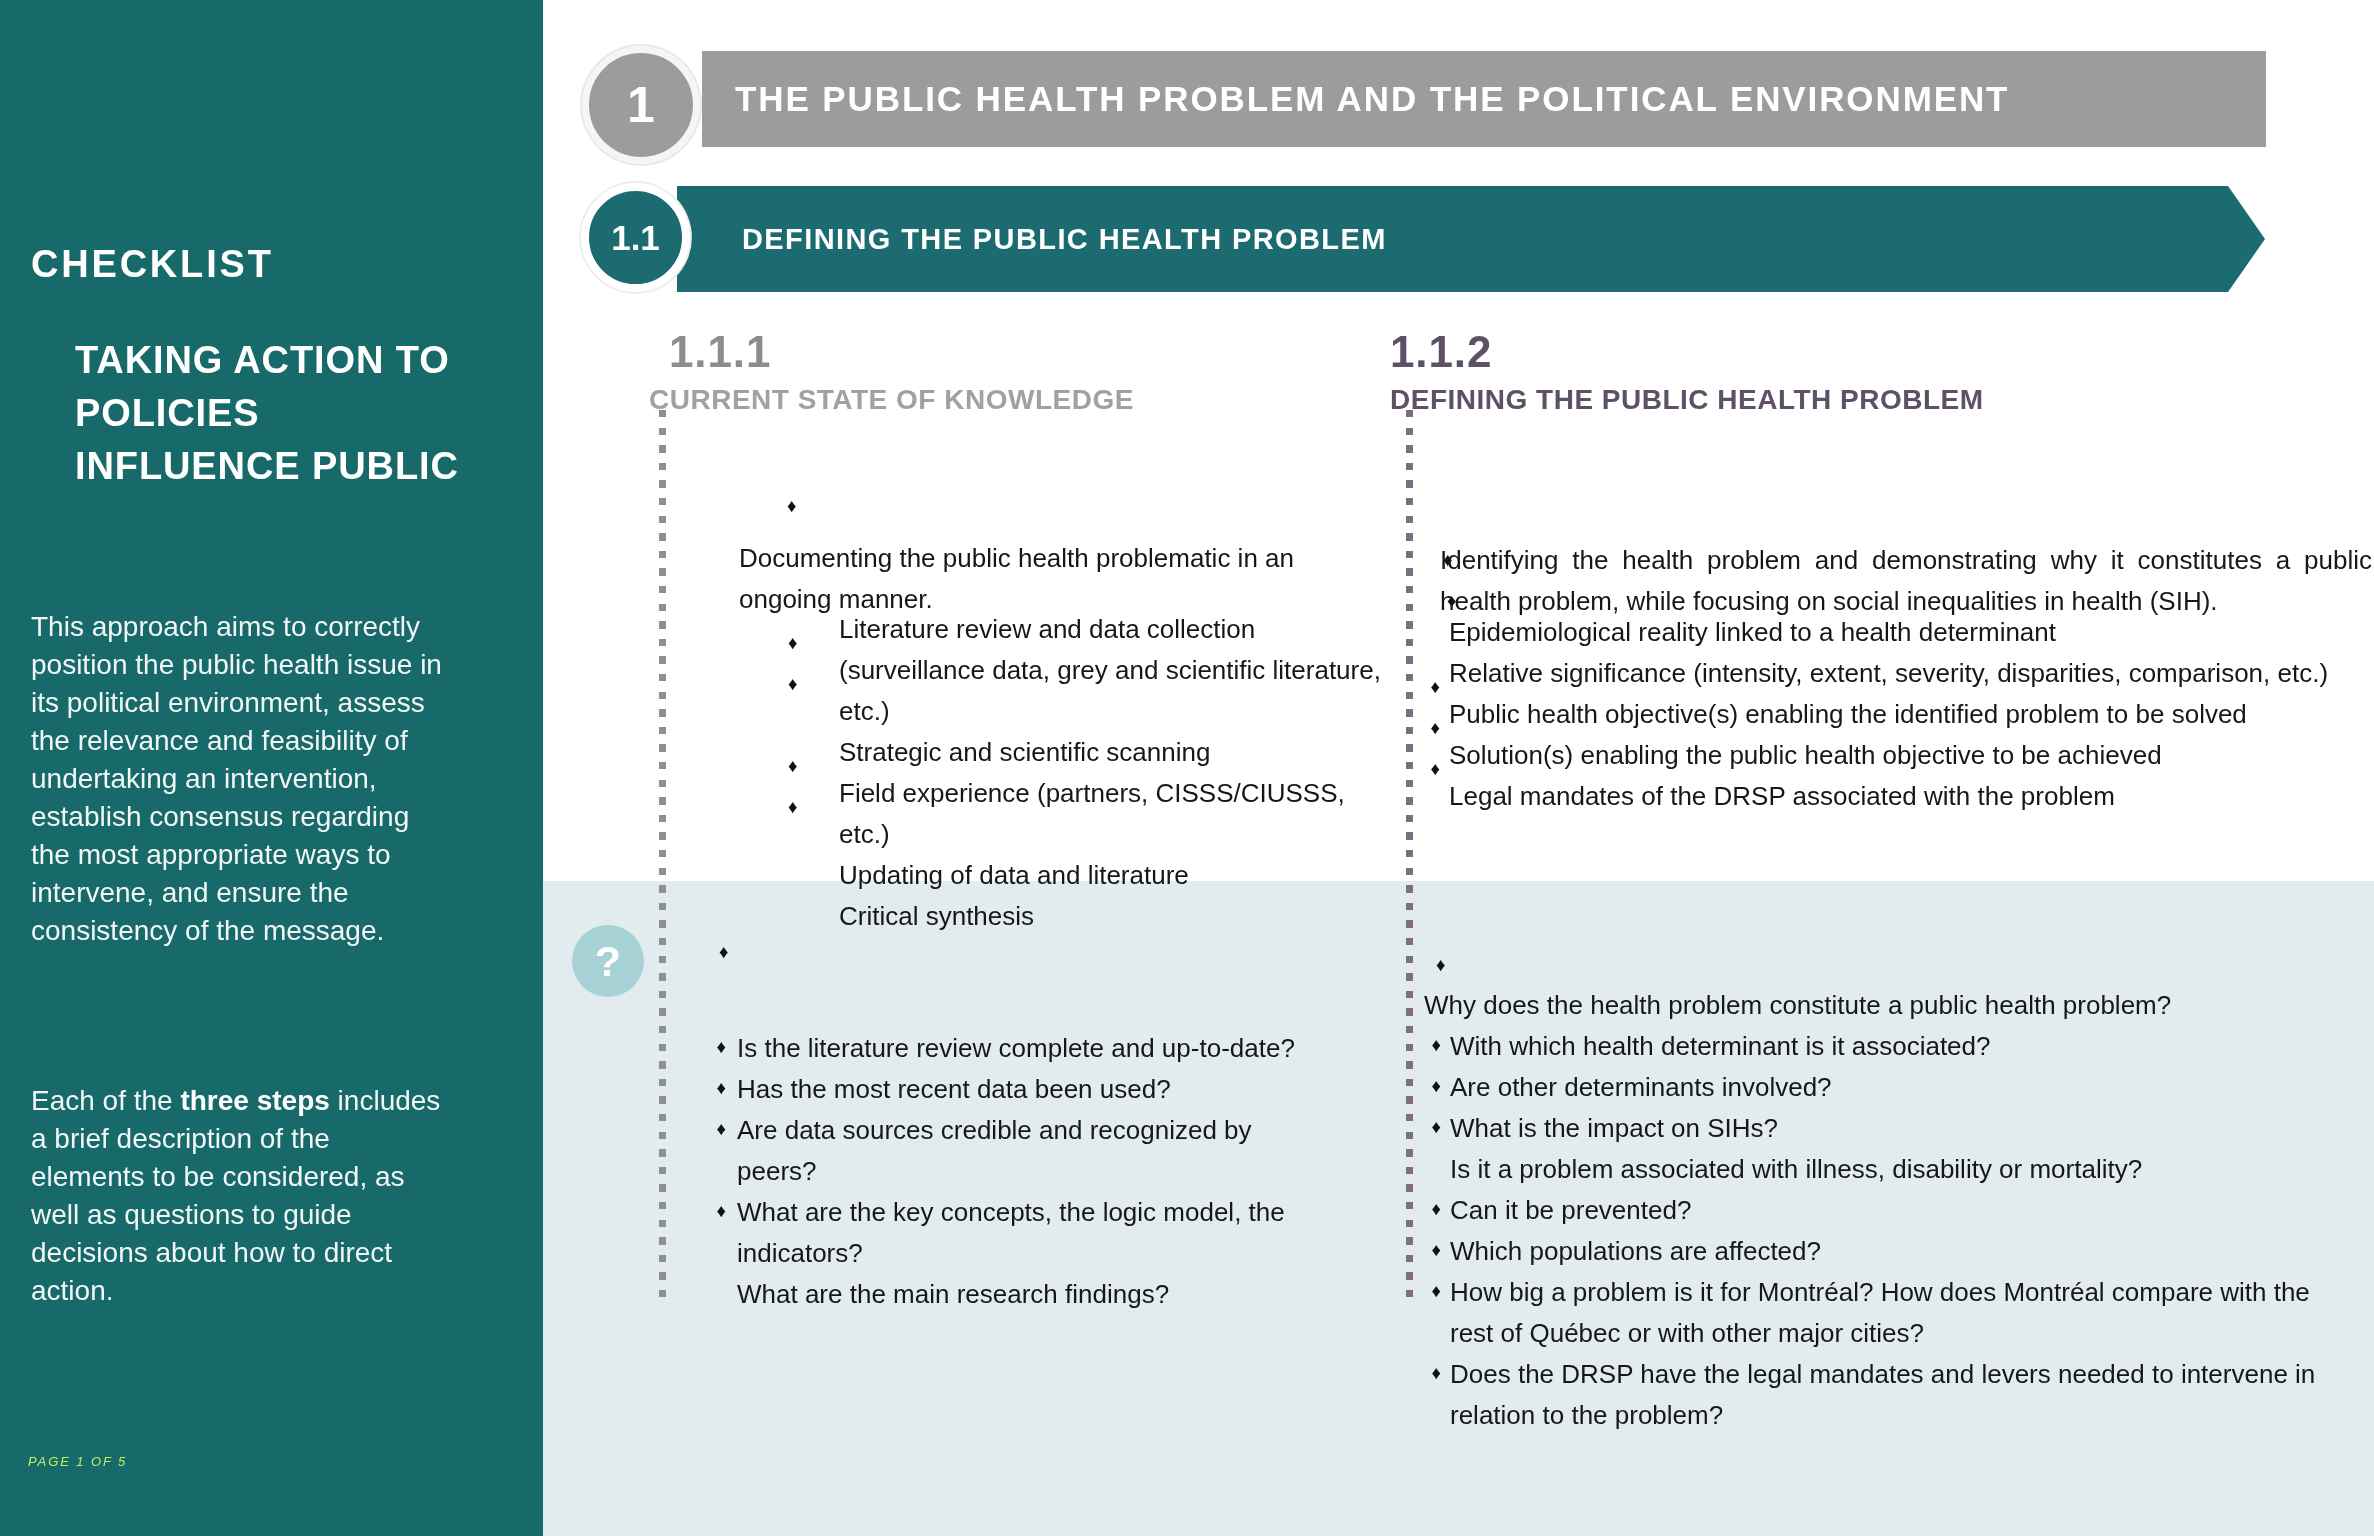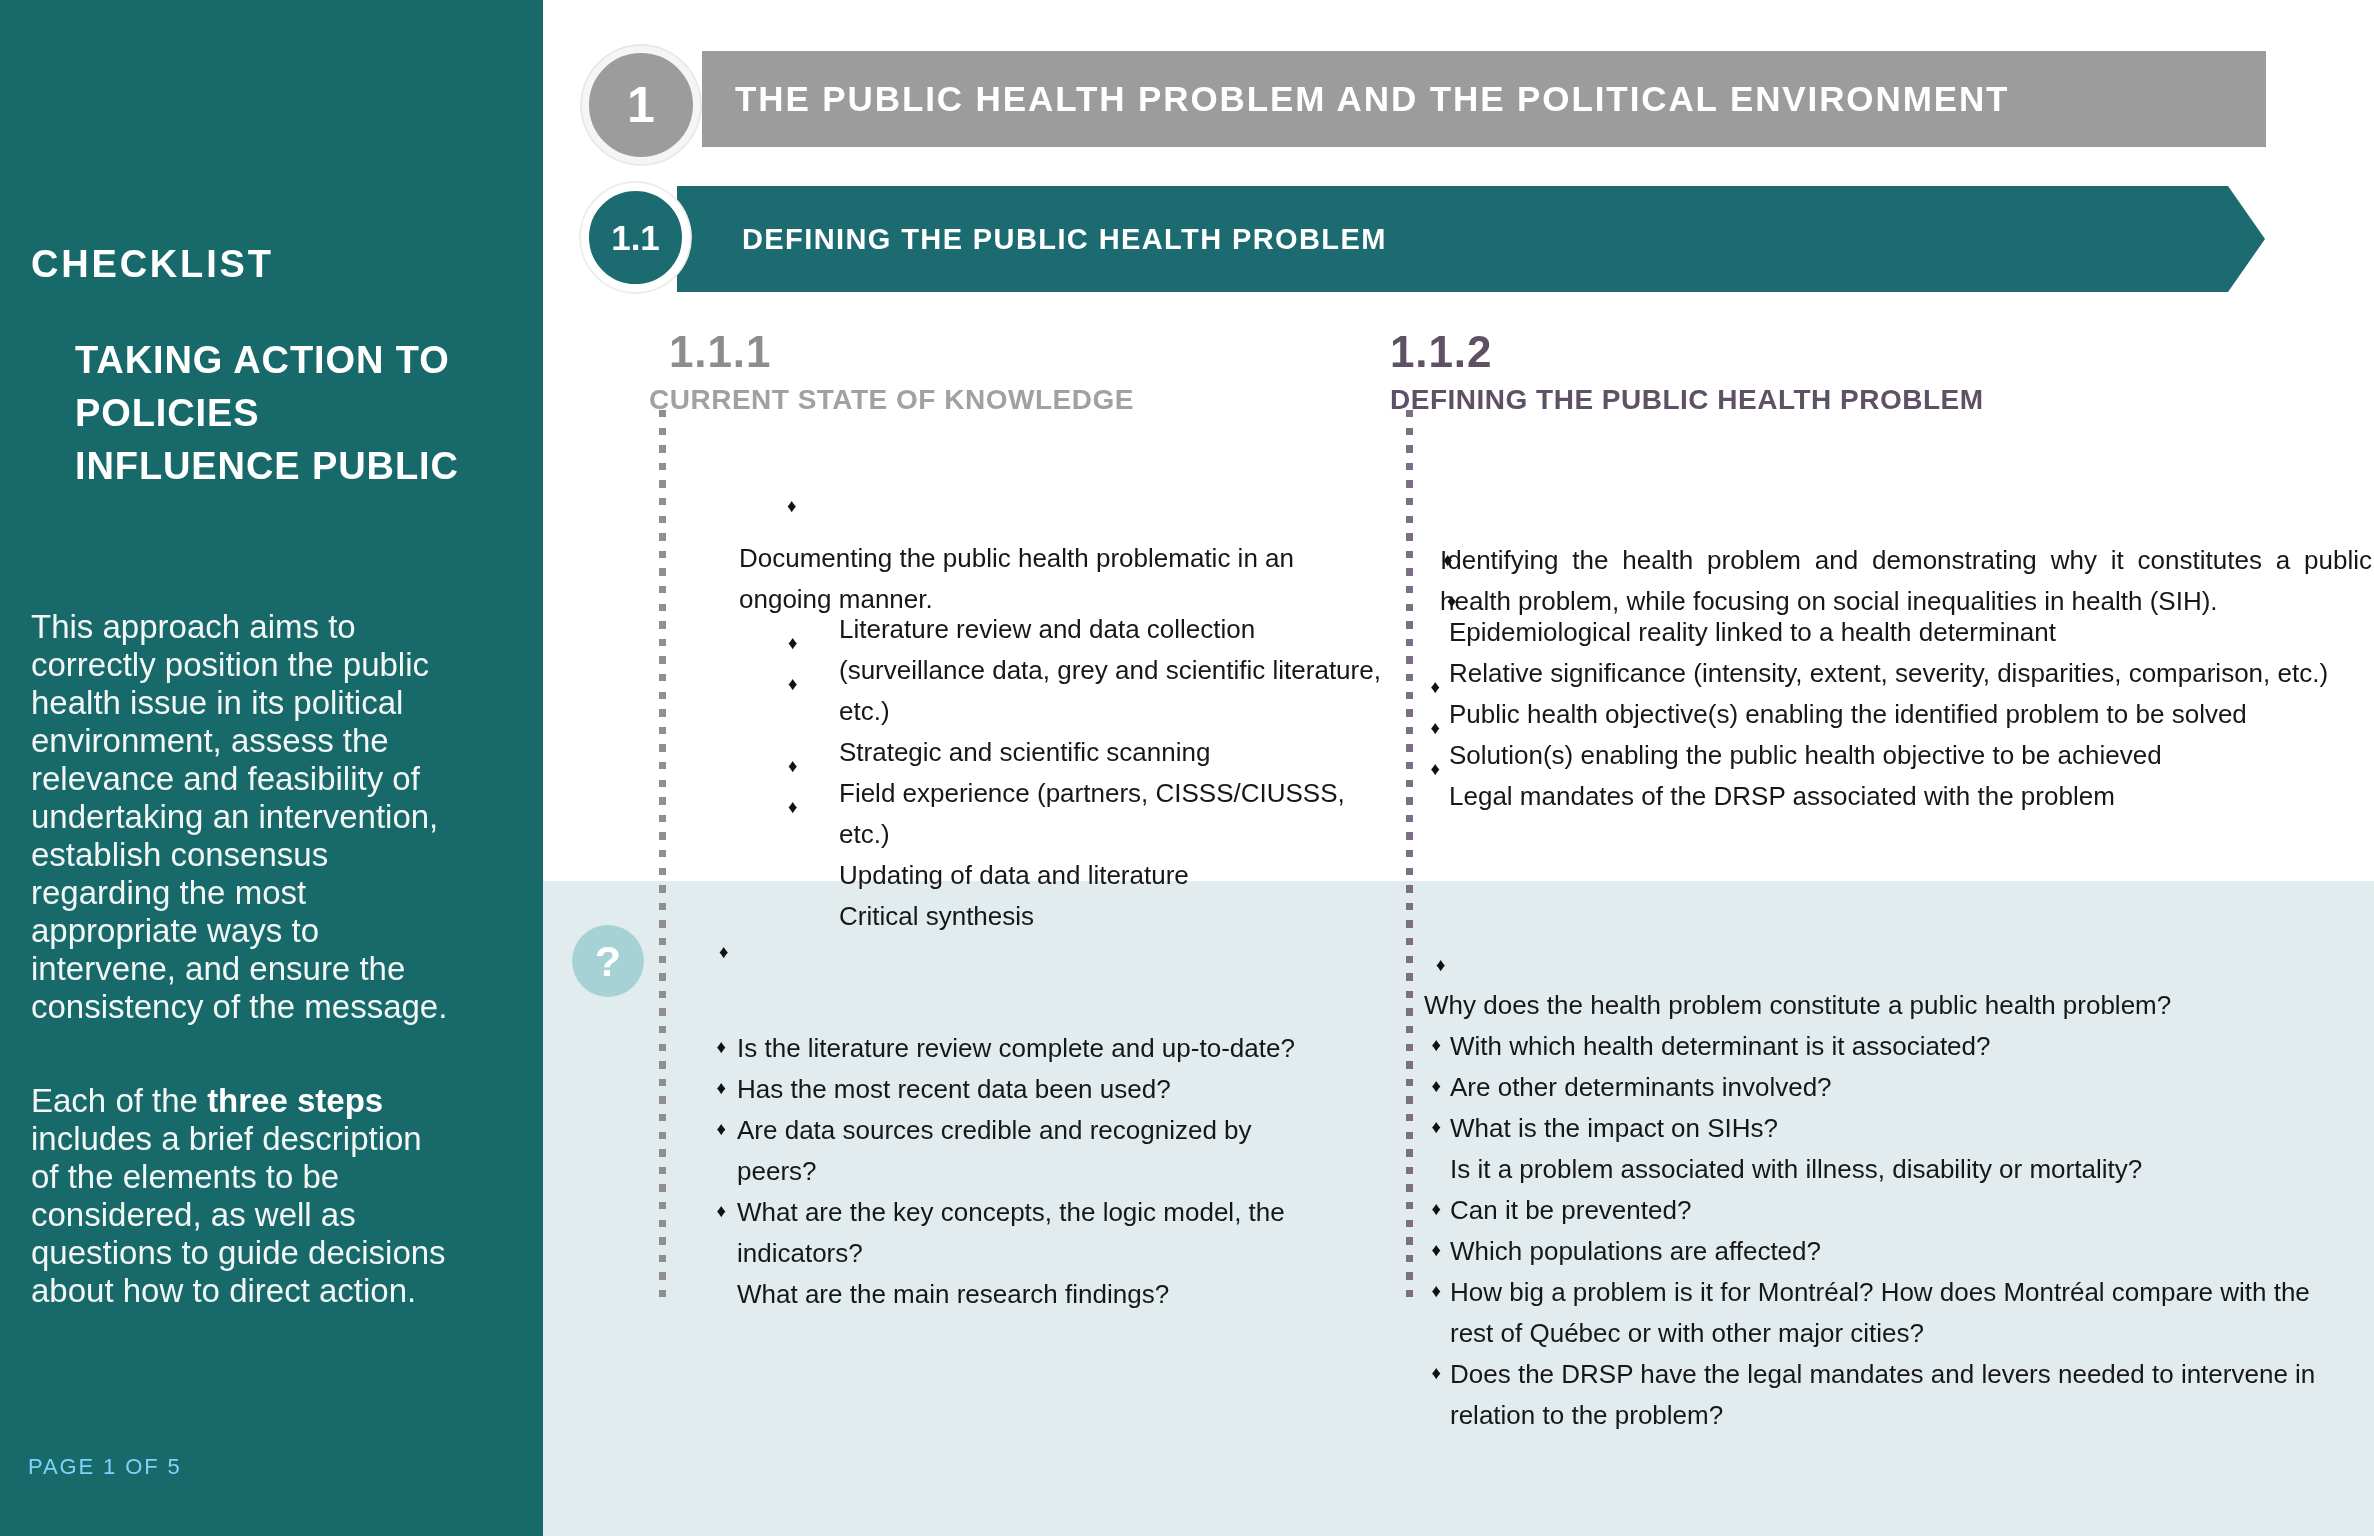--- a/index.html
+++ b/index.html
@@ -5,25 +5,25 @@
   html,body { margin:0; padding:0; background:#ffffff; }
   .page {
     position:relative; width:2375px; height:1536px; overflow:hidden;
     background:#ffffff; font-family:"Liberation Sans", sans-serif;
   }
 
   
   .sidebar { position:absolute; left:0; top:0; width:543px; height:1536px; background:#186a6a; color:#f2f7f6; }
   .sb-label { position:absolute; left:31px; top:243px; font-size:38px; font-weight:bold; letter-spacing:2.8px; color:#ffffff; }
   .sb-title { position:absolute; left:31px; top:334px; font-size:38px; font-weight:bold; line-height:53px; letter-spacing:0.9px; color:#ffffff;margin-left:44px; }
-  .sb-para  { position:absolute; left:31px; width:417px; font-size:33px; line-height:38px; }
+  .sb-para  { position:absolute; left:31px; width:417px; font-size:28px; line-height:38px; }
   .sb-para1 { top:608px; }
   .sb-para2 { top:1082px; }
   .sb-bold  { font-weight:bold; color:#ffffff; }
-  .sb-footer { position:absolute; left:28px; top:1454px; font-size:22px; letter-spacing:1.9px; color:#7dd3fc; }
+  .sb-footer { position:absolute; left:28px; top:1454px; font-size:13px; letter-spacing:1.9px; color:#bef264;font-style:italic; }
 
   
   .band1 {
     position:absolute; left:702px; top:51px; width:1564px; height:96px; background:#9c9c9c;
     display:flex; align-items:center; padding-left:33px; box-sizing:border-box;
     color:#ffffff; font-size:35px; font-weight:bold; letter-spacing:1.9px;
   }
   .circle1 {
     position:absolute; left:582px; top:46px; width:104px; height:104px; border-radius:50%;
     background:#9c9c9c; border:7.4px solid #f5f5f5; box-shadow:0 0 0 1.9px #e8e8e8;

